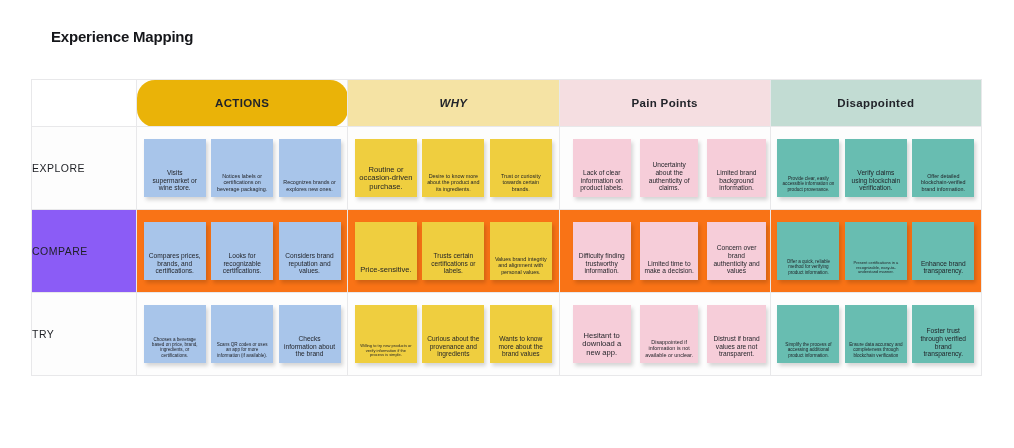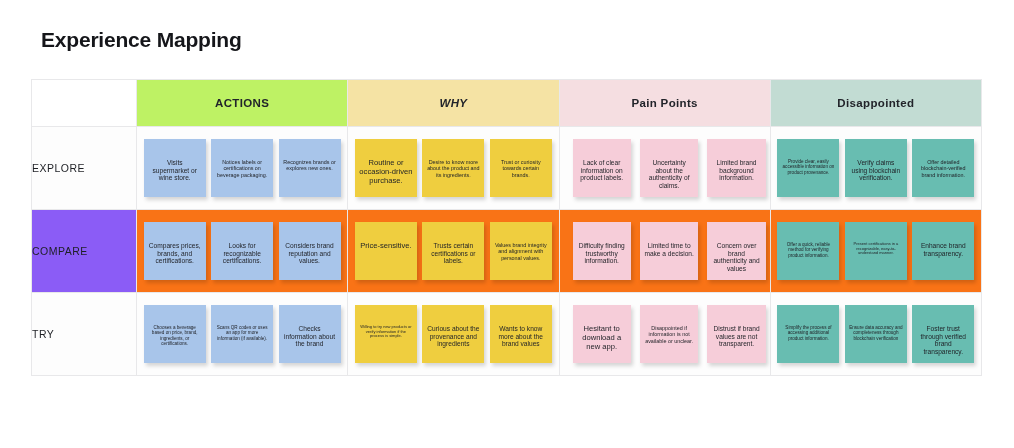--- a/index.html
+++ b/index.html
@@ -17,23 +17,23 @@
 
   .page {
     position: relative;
     width: 1014px;
     height: 448px;
     box-sizing: border-box;
   }
 
   .page-title {
     position: absolute;
-    left: 41px;
+    left: 51px;
     top: 28px;
-    font-size: 21px;
+    font-size: 15px;
     font-weight: 700;
     letter-spacing: -0.2px;
     color: #15161a;
   }
 
   .board {
     position: absolute;
     left: 31px;
     top: 79px;
     width: 951px;
@@ -58,21 +58,21 @@
     border-top: 1px solid #e4e4e6;
   }
   .hdr-cell {
     height: 46px;
     text-align: center;
     font-size: 11.5px;
     font-weight: 700;
     letter-spacing: 0.35px;
     color: #22242a;
   }
-  .hdr-actions       { background: #bef264; }
+  .hdr-actions       { background: #eab308; border-radius: 18px; }
   .hdr-why           { background: #f5e3a4; font-style: italic; }
   .hdr-pain          { background: #f5dee1; }
   .hdr-opportunities { background: #c2dcd3; }
 
   
   .row-label {
     width: 104px;
     text-align: left;
     padding-left: 12px;
     font-size: 10.5px;
@@ -96,25 +96,25 @@
     justify-content: space-around;
     height: 82px;
     padding: 0 4px;
     box-sizing: border-box;
   }
 
   .note {
     width: 62px;
     height: 58px;
     display: flex;
-    align-items: flex-start;
+    align-items: flex-end;
     justify-content: center;
     text-align: center;
     box-sizing: border-box;
-    padding: 20px 4px;
+    padding: 5px 4px;
     line-height: 1.16;
     color: #1f2126;
     box-shadow: 2px 3px 4px rgba(0,0,0,0.16);
     overflow: hidden;
     word-break: break-word;
   }
   .note span { display: block; width: 100%; }
 
   .c-actions { background: #a8c5ea; }
   .c-why     { background: #efce3f; }

